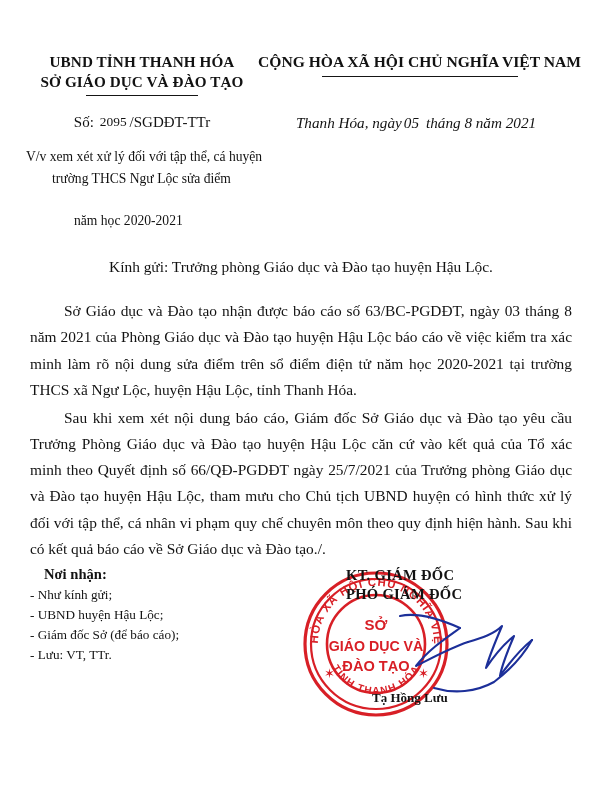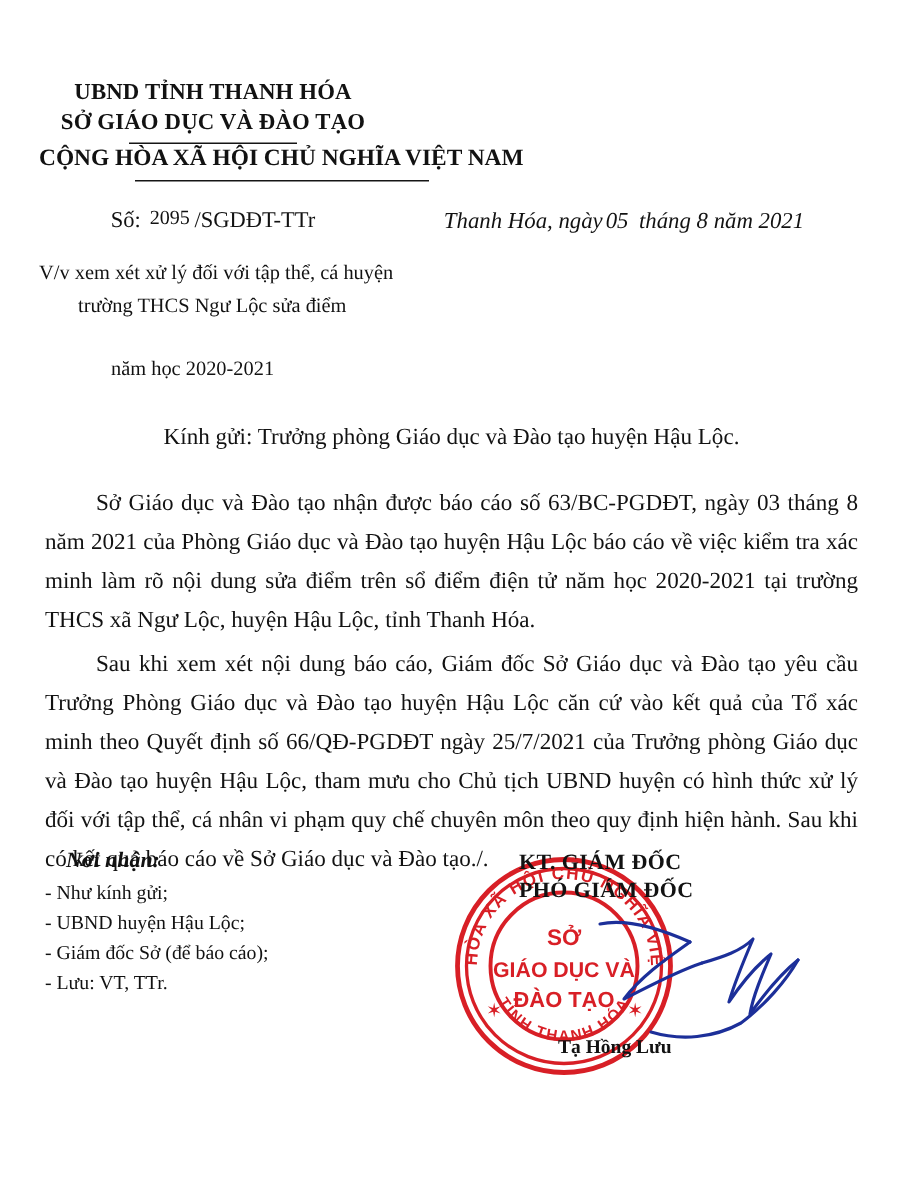--- a/index.html
+++ b/index.html
@@ -23,21 +23,20 @@
     padding: 0;
     box-sizing: border-box;
   }
 
   
   .header {
     display: flex;
     align-items: flex-start;
     padding: 52px 22px 0 26px;
     box-sizing: border-box;
-    flex-direction: column;
   }
   .header-left {
     width: 232px;
     text-align: center;
     flex: none;
   }
   .header-right {
     flex: 1;
     text-align: center;
   }
@@ -142,21 +141,20 @@
     box-sizing: border-box;
   }
   .recipients {
     position: absolute;
     left: 30px;
     top: 0;
     width: 250px;
   }
   .recip-title {
     font-weight: bold;
-    font-style: italic;
     font-size: 14.6px;
     padding-left: 14px;
     padding-bottom: 2px;
   }
   .recip-item {
     font-size: 13.2px;
     line-height: 1.52;
     white-space: nowrap;
   }
 

